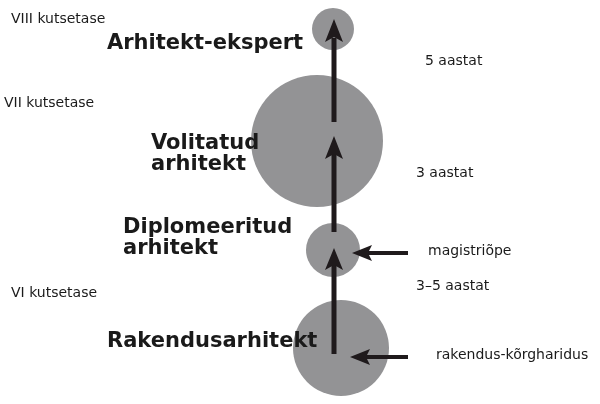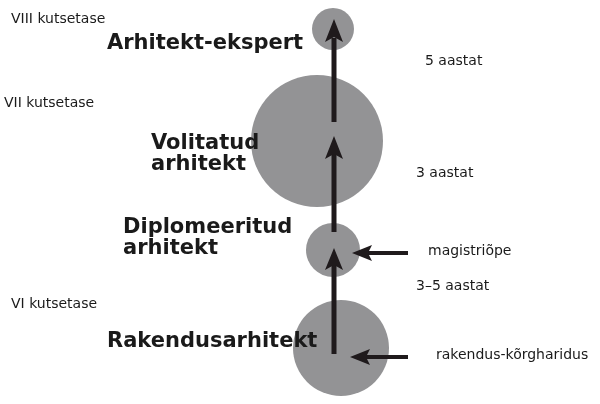--- a/index.html
+++ b/index.html
@@ -41,21 +41,21 @@
     <polygon points="352,253 372,245 368,253 372,261" fill="#1f1a1c"></polygon>
   </g>
   <g>
     <rect x="362" y="355" width="46" height="4" fill="#1f1a1c"></rect>
     <polygon points="350,357 370,349 366,357 370,365" fill="#1f1a1c"></polygon>
   </g>
 </svg>
 
 <div class="lbl" style="left:11px; top:10px;">VIII kutsetase</div>
 <div class="lbl" style="left:4px; top:94px;">VII kutsetase</div>
-<div class="lbl" style="left:11px; top:295px;">VI kutsetase</div>
+<div class="lbl" style="left:11px; top:284px;">VI kutsetase</div>
 
 <div class="title" style="left:107px; top:32px;">
   <span>Arhitekt-ekspert</span>
 </div>
 <div class="title" style="left:107px; top:132px;margin-left:44px;">
   <div>Volitatud</div>
   <div>arhitekt</div>
 </div>
 <div class="title" style="left:107px; top:216px;margin-left:16px;">
   <div>Diplomeeritud</div>

